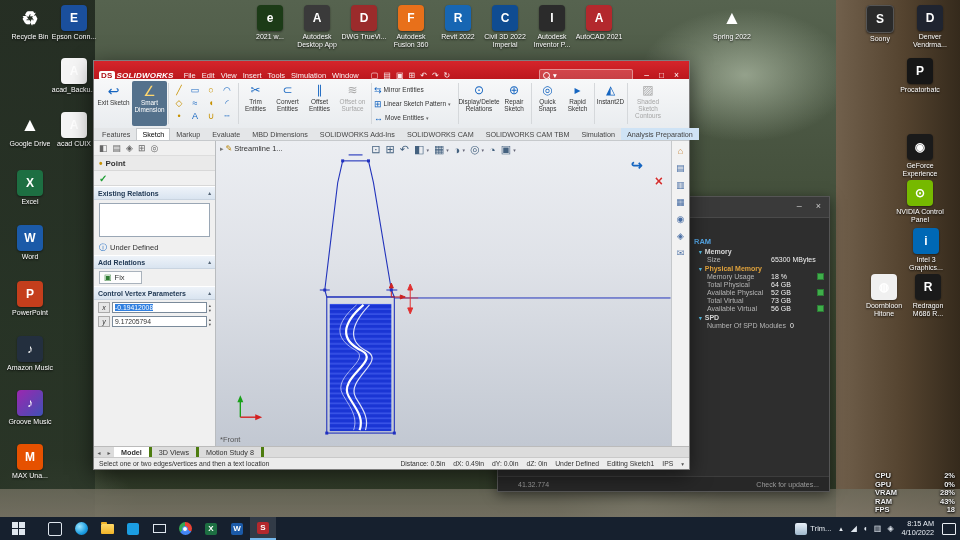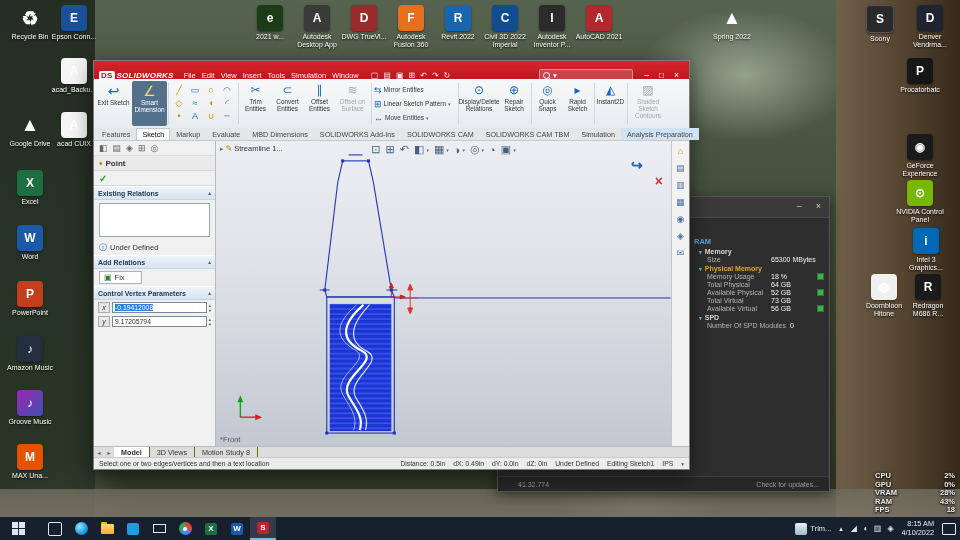--- a/index.html
+++ b/index.html
@@ -91,21 +91,21 @@
   .confirm{position:absolute;right:8px;top:16px;width:32px;height:32px;z-index:3}
   .confirm .cok{position:absolute;left:0;top:0;color:#1565c0;font-size:14px;font-weight:700}
   .confirm .cx{position:absolute;right:0;bottom:0;color:#d32f2f;font-size:14px;font-weight:700;text-shadow:0 0 2px #fff}
   .front{position:absolute;left:4px;bottom:2px;font-size:7.5px;color:#555;z-index:3}
   
   .sw-tpane{position:absolute;right:0;top:80px;width:18px;bottom:23px;background:#f2f2f2;border-left:1px solid #c5c8cb;display:flex;flex-direction:column;align-items:center;padding-top:5px;gap:7px;font-size:9px;box-sizing:border-box}
   .sw-tpane .tp{color:#4a6fa5}.sw-tpane .tp:first-child{color:#c07b2a}
   
   .sw-doctabs{position:absolute;left:0;right:0;bottom:12px;height:11px;background:#dcdcdc;border-top:1px solid #bbb;display:flex;align-items:center;font-size:7.2px;color:#333;box-sizing:border-box}
   .dnav{width:10px;text-align:center;font-size:6px;color:#555}
-  .dtab{padding:0 7px;height:100%;display:flex;align-items:center;border-right:1px solid #4d7c0f;box-sizing:border-box}
+  .dtab{padding:0 7px;height:100%;display:flex;align-items:center;border-right:3px solid #4d7c0f;box-sizing:border-box}
   .dtab.active{background:#fff;font-weight:700}
   .sw-status{position:absolute;left:0;right:0;bottom:0;height:12px;background:#ececec;border-top:1px solid #c9c9c9;display:flex;align-items:center;font-size:6.8px;color:#333;padding:0 5px;box-sizing:border-box;white-space:nowrap}
   .grp{margin-left:auto;display:flex;gap:8px}
   .ssp{margin-left:8px}
   .scaret{margin-left:8px;font-size:5.5px;color:#555}
   
   .sysinfo{position:absolute;left:497px;top:196px;width:333px;height:296px;background:#2e2e2e;border:1px solid #555;box-sizing:border-box;z-index:5;box-shadow:0 3px 12px rgba(0,0,0,.5)}
   .si-tb{position:absolute;left:0;right:0;top:0;height:20px;background:#3a3a3a;border-bottom:1px solid #4a4a4a}
   .si-btns{position:absolute;right:8px;top:4px;display:flex;gap:14px;color:#ccc;font-size:9px}
   .si-body{position:absolute;left:196px;top:40px;width:130px;font-size:7px;color:#cfcfcf}

